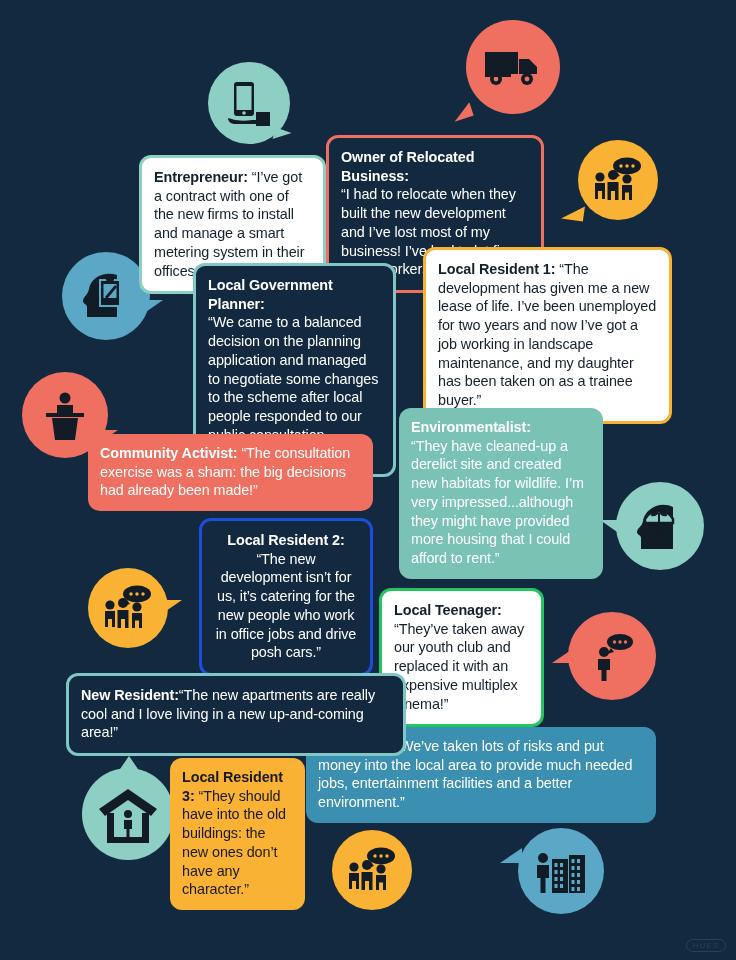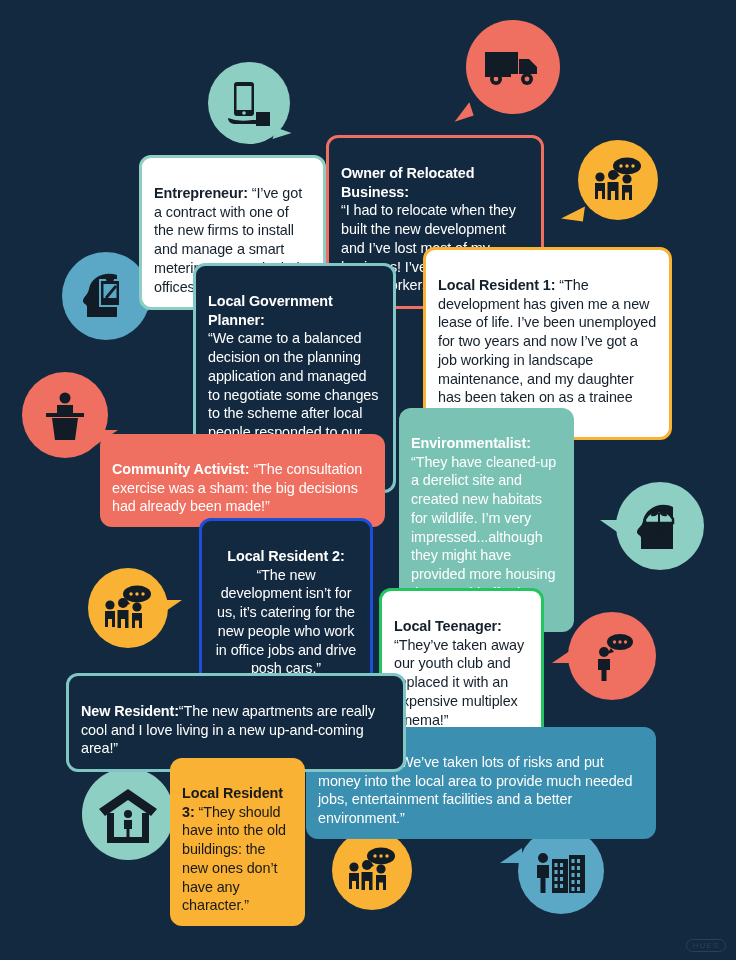--- a/index.html
+++ b/index.html
@@ -10,21 +10,21 @@
     overflow:hidden;
     position:relative;
   }
   #stage{position:absolute;inset:0;}
 
   
   .bubble{
     position:absolute;
     box-sizing:border-box;
     border-radius:12px;
-    padding:26px 12px 11px 12px;
+    padding:10px 12px 11px 12px;
     font-size:14.4px;
     line-height:1.30;
     letter-spacing:-0.1px;
     z-index:5;
   }
   .bubble .who{font-weight:bold;}
 
   
   .b-white{background:#ffffff;color:#14202c;border:3px solid #8ecfc4;}
   .b-redout{background:#13293f;color:#ffffff;border:3px solid #ef6f61;}
@@ -238,25 +238,25 @@
 
   <div class="bubble b-navy-teal" style="left:193px;top:263px;width:203px;">
     <span class="who">Local Government Planner:</span><br>
     <span>“We came to a balanced decision on the planning application and managed to negotiate some changes to the scheme after local people responded to our public consultation exercise.”</span>
   </div>
 
   <div class="bubble b-white-yellow" style="left:423px;top:247px;width:249px;">
     <span class="who">Local Resident 1:</span><span> “The development has given me a new lease of life. I’ve been unemployed for two years and now I’ve got a job working in landscape maintenance, and my daughter has been taken on as a trainee buyer.”</span>
   </div>
 
-  <div class="bubble b-red-solid" style="left:100px;top:434px;width:285px;">
+  <div class="bubble b-red-solid" style="left:88px;top:434px;width:285px;">
     <span class="who">Community Activist:</span><span> “The consultation exercise was a sham: the big decisions had already been made!”</span>
   </div>
 
-  <div class="bubble b-teal-solid" style="left:399px;top:408px;width:175px;">
+  <div class="bubble b-teal-solid" style="left:399px;top:408px;width:204px;">
     <span class="who">Environmentalist:</span><br>
     <span>“They have cleaned-up a derelict site and created new habitats for wildlife. I’m very impressed...although they might have provided more housing that I could afford to rent.”</span>
   </div>
 
   <div class="bubble b-navy-yellow" style="left:199px;top:518px;width:174px;">
     <span class="who">Local Resident 2:</span><br>
     <span>“The new development isn’t for us, it’s catering for the new people who work in office jobs and drive posh cars.”</span>
   </div>
 
   <div class="bubble b-white-red" style="left:379px;top:588px;width:165px;">

